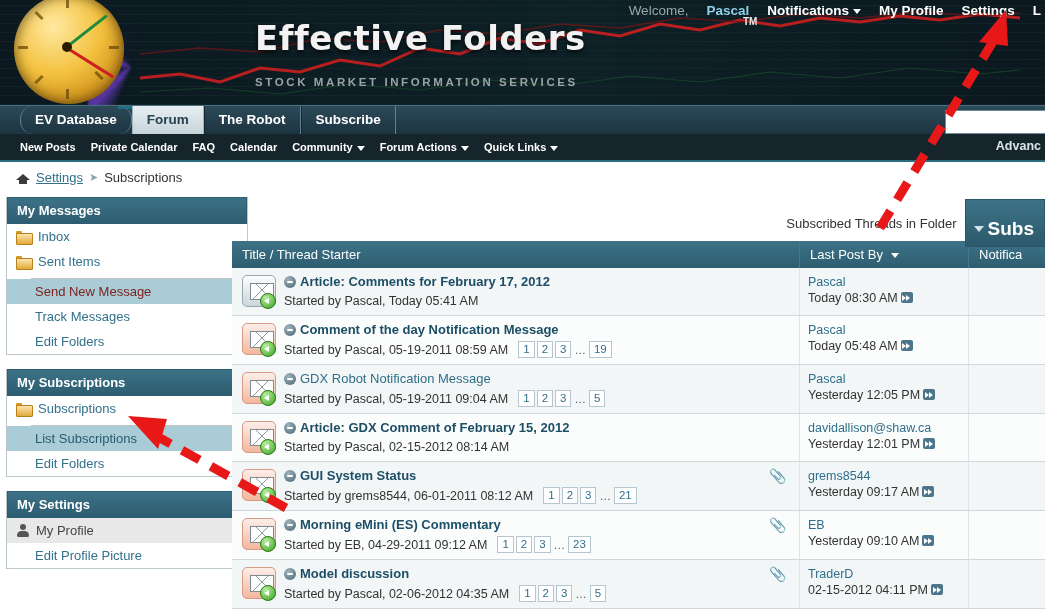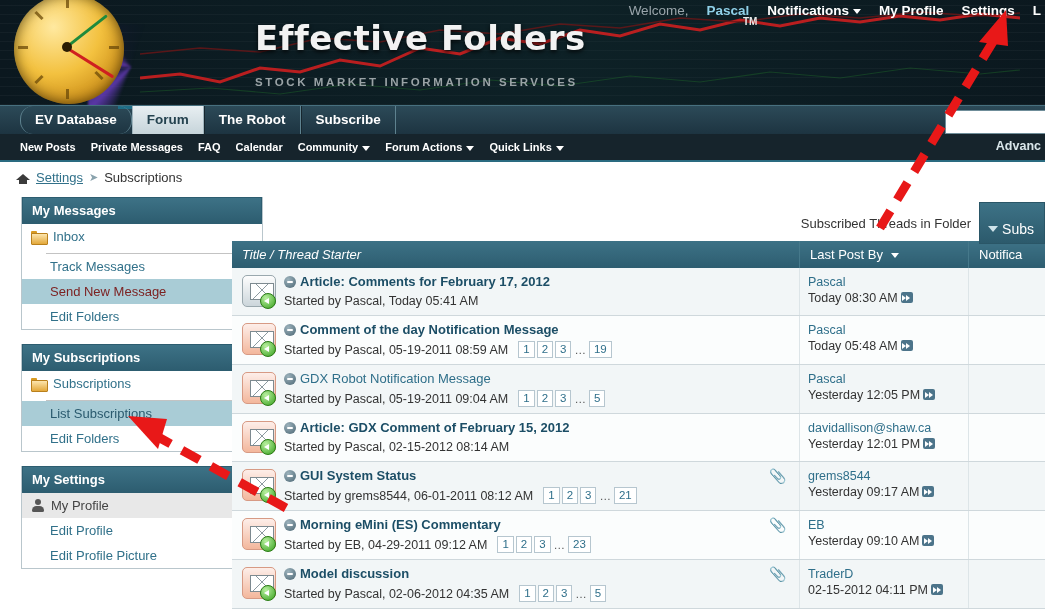--- a/index.html
+++ b/index.html
@@ -57,21 +57,21 @@
   .subnav-items span{color:#fff;font-weight:bold;font-size:11px;}
   .adv-search{position:absolute;right:4px;top:5px;color:#d9e6ea;font-weight:bold;font-size:12.5px;}
 
   
   .breadcrumb{position:relative;height:30px;display:flex;align-items:center;padding-left:16px;gap:6px;font-size:13px;color:#333;background:#fff;}
   .bc-link{color:#31718a;}
   .bc-sep{color:#8aa3ad;font-size:11px;}
   .home-ico{display:inline-block;width:14px;height:14px;position:relative;}
   .home-ico:before{content:"";position:absolute;left:0;top:4px;width:0;height:0;border-left:7px solid transparent;border-right:7px solid transparent;border-bottom:6px solid #3b3b3b;}
   .home-ico:after{content:"";position:absolute;left:3px;top:9px;width:8px;height:5px;background:#3b3b3b;}
-  .sidebar{position:absolute;left:21px;top:197px;width:242px;}
+  .sidebar{position:absolute;left:6px;top:197px;width:242px;}
   .panel{border:1px solid #b9c6cc;border-top:none;background:#fff;margin-bottom:14px;}
   .panel-hd{background:linear-gradient(#3d7286,#2d5d70);color:#fff;font-weight:bold;font-size:13px;padding:5px 9px;border:1px solid #2d5d70;}
   .panel ul{list-style:none;margin:0;padding:0;}
   .panel li{padding:5px 9px 5px 9px;font-size:13px;color:#31718a;}
   .panel li.indent{padding-left:28px;}
   .panel li.sel-blue{background:#a9ccd6;}
   .panel li.sel-blue a{color:#7c2222;}
   .panel li.sel-gray{background:#e8e8e8;color:#444;}
   .panel li.divider{padding:0;height:1px;}
   .panel li.divider div{height:1px;background:#c3c3c3;margin:4px 12px 5px 24px;}
@@ -80,28 +80,28 @@
   .folder-ico:after{content:"";position:absolute;left:0;top:2px;width:15px;height:10px;
      background:linear-gradient(#fbe3a6,#e7b košt);background:linear-gradient(#fce5ad,#e3a83a);border:1px solid #b9801c;border-radius:1px;}
   .person-ico{display:inline-block;width:13px;height:13px;position:relative;vertical-align:-2px;margin-right:7px;}
   .person-ico:before{content:"";position:absolute;left:4px;top:0;width:6px;height:6px;border-radius:50%;background:#555;}
   .person-ico:after{content:"";position:absolute;left:1px;top:7px;width:12px;height:6px;border-radius:6px 6px 2px 2px;background:#555;}
 
   
   .main{position:absolute;left:232px;top:205px;right:0;}
   .folder-bar{display:flex;justify-content:flex-end;align-items:center;gap:8px;height:36px;padding-right:0;}
   .folder-label{font-size:13px;color:#333;}
-  .subs-btn{background:linear-gradient(#3d7286,#2c5a6c);color:#fff;font-weight:normal;font-size:14px;
+  .subs-btn{background:linear-gradient(#3d7286,#2c5a6c);color:#fff;font-weight:bold;font-size:19px;
      padding:18px 10px 6px 8px;border:1px solid #2a5667;display:flex;align-items:center;gap:4px;}
   .chev-d{display:inline-block;width:0;height:0;border-left:5px solid transparent;border-right:5px solid transparent;border-top:6px solid #cfe3ea;}
 
   table.threads{border-collapse:collapse;width:813px;table-layout:fixed;}
   table.threads th{background:linear-gradient(#3d7286,#2d5d70);color:#fff;font-weight:normal;font-size:13px;
       text-align:left;padding:6px 10px;border-right:1px solid #46798b;}
-  th.c-title{width:547px;font-style:italic;}
+  th.c-title{width:547px;}
   th.c-last{width:148px;}
   th.c-noti{width:118px;text-align:right;}
   table.threads td{border-bottom:1px solid #cfd8dc;vertical-align:top;padding:6px 8px;background:#f2f6f7;}
   tr.odd td{background:#f2f6f7;}
   tr.even td{background:#fbfdfd;}
   td.c-title{padding-left:6px;}
   td.c-last{font-size:12.5px;color:#333;border-left:1px solid #dde5e8;}
   td.c-noti{text-align:right;font-size:12.5px;color:#333;border-left:1px solid #dde5e8;}
   .trow{display:flex;gap:8px;}
   .env{position:relative;width:36px;height:34px;flex:0 0 36px;margin-top:1px;}
@@ -191,21 +191,21 @@
       <div class="tab active">Forum</div>
       <div class="tab">The Robot</div>
       <div class="tab">Subscribe</div>
     </div>
     <input class="searchbox" placeholder="" style="">
   </div>
 
   <div class="subnav">
     <div class="subnav-items">
       <span>New Posts</span>
-      <span>Private Messages</span>
+      <span>Private Calendar</span>
       <span>FAQ</span>
       <span>Calendar</span>
       <span><span>Community</span><i class="caret-d"></i></span>
       <span><span>Forum Actions</span><i class="caret-d"></i></span>
       <span><span>Quick Links</span><i class="caret-d"></i></span>
     </div>
     <span class="adv-search">Advanc</span>
   </div>
 
   <div class="breadcrumb">
@@ -214,46 +214,46 @@
     <span class="bc-sep">➤</span>
     <span>Subscriptions</span>
   </div>
 
   <div class="sidebar">
 
     <div class="panel">
       <div class="panel-hd">My Messages</div>
       <ul>
         <li><span class="folder-ico"></span><span>Inbox</span></li>
+        <li><span class="folder-ico"></span><span>Sent Items</span></li>
         <li class="divider">
             <div></div>
           </li>
+        <li class="indent sel-blue"><a href="#" style="color:#7c2222;text-decoration:none;">Send New Message</a></li>
         <li class="indent"><span>Track Messages</span></li>
-        <li class="indent sel-blue"><a href="#" style="color:#7c2222;text-decoration:none;">Send New Message</a></li>
         <li class="indent"><span>Edit Folders</span></li>
       </ul>
     </div>
 
     <div class="panel">
       <div class="panel-hd">My Subscriptions</div>
       <ul>
         <li><span class="folder-ico"></span><span>Subscriptions</span></li>
         <li class="divider">
             <div></div>
           </li>
         <li class="indent sel-blue"><span style="color:#2a5a6e;">List Subscriptions</span></li>
         <li class="indent"><span>Edit Folders</span></li>
       </ul>
     </div>
 
     <div class="panel">
       <div class="panel-hd">My Settings</div>
       <ul>
         <li class="sel-gray"><span class="person-ico"></span><span>My Profile</span></li>
-        <li class="indent"><span>Edit Profile</span></li>
         <li class="indent"><span>Edit Profile Picture</span></li>
       </ul>
     </div>
   </div>
 
   <div class="main">
     <div class="folder-bar">
       <span class="folder-label">Subscribed Threads in Folder</span>
       <span class="subs-btn">
         <i class="chev-d"></i>

